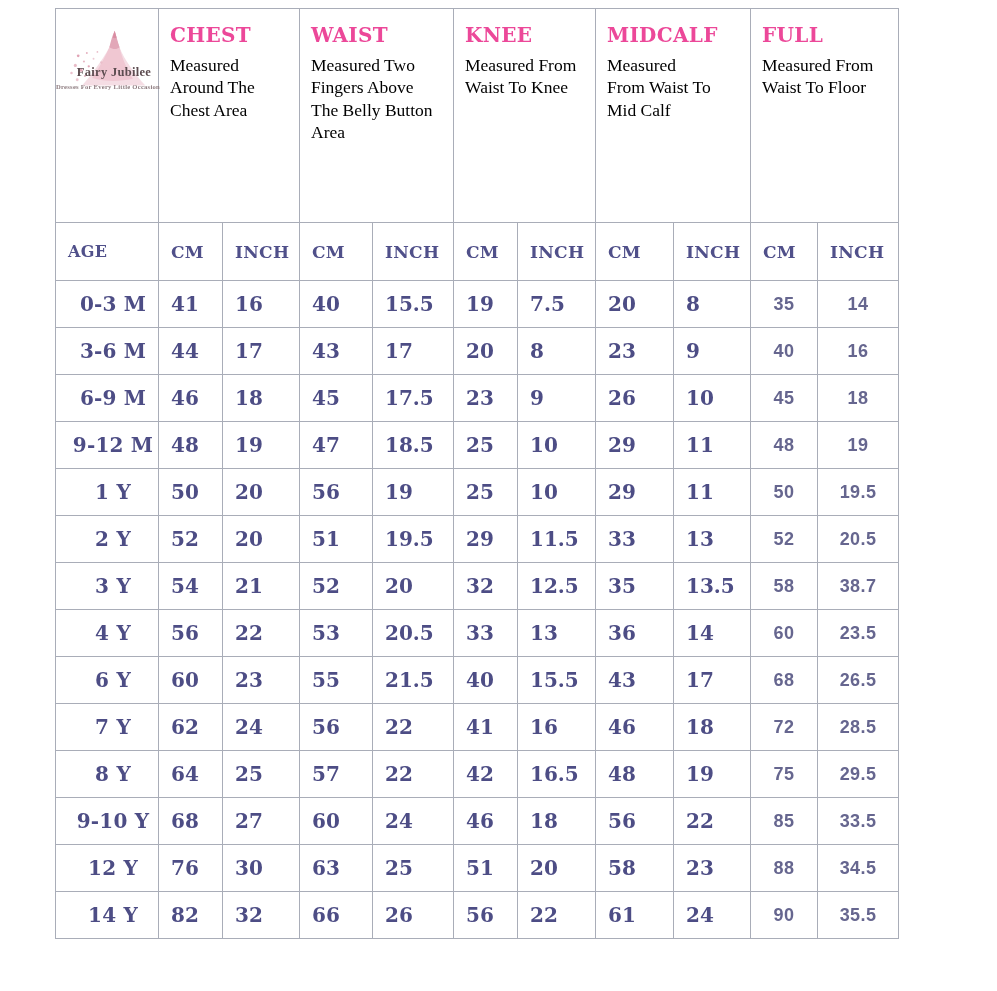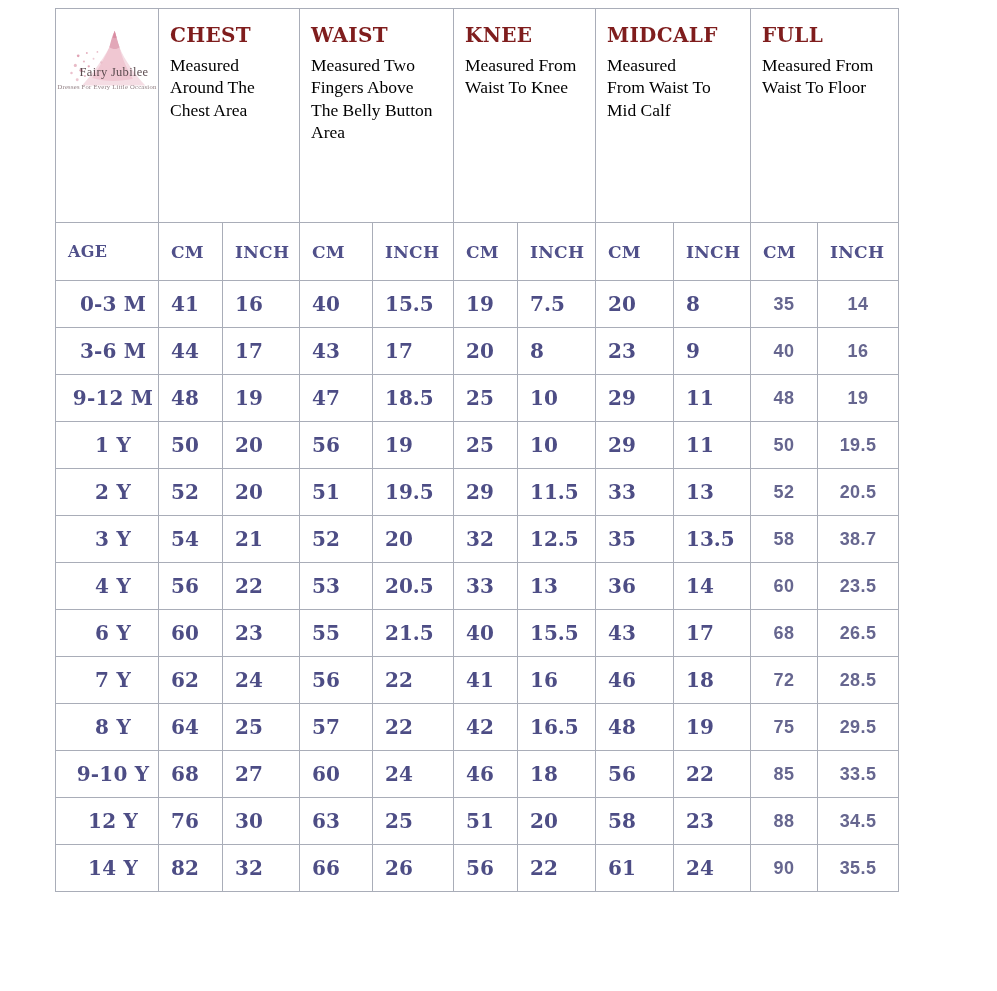--- a/index.html
+++ b/index.html
@@ -29,36 +29,36 @@
     text-align: left;
     padding: 14px 4px 0 11px;
     font-weight: normal;
     background: #fff;
   }
   .sec-title {
     font-family: "DejaVu Serif", serif;
     font-weight: 700;
     font-size: 20px;
     letter-spacing: 0.3px;
-    color: #7f1d1d;
+    color: #ec4899;
     margin-bottom: 7px;
   }
   .sec-desc {
     font-family: "Liberation Serif", serif;
     font-size: 17.5px;
     line-height: 1.28;
     color: #000000;
     white-space: pre-line;
   }
 
   
   th.logo-cell {
     vertical-align: top;
     padding: 0;
-    font-weight: normal;
+    font-weight: bold;
     margin-top: 24px;
   }
   .logo { position: relative; width: 100%; height: 130px; margin-top: 18px; text-align: center; }
   .logo svg { display: block; margin: 0 auto; }
   .brand-name {
     position: relative;
     margin-top: -34px;
     font-family: "Liberation Serif", serif;
     font-size: 12.5px;
     color: #5d4c50;
@@ -223,20 +223,33 @@
           <td>43</td>
           <td>17</td>
           <td>20</td>
           <td>8</td>
           <td>23</td>
           <td>9</td>
           <td class="full-cell">40</td>
           <td class="full-cell">16</td>
         </tr>
         <tr>
+          <td class="age-cell">6-9 M</td>
+          <td>46</td>
+          <td>18</td>
+          <td>45</td>
+          <td>17.5</td>
+          <td>23</td>
+          <td>9</td>
+          <td>26</td>
+          <td>10</td>
+          <td class="full-cell">45</td>
+          <td class="full-cell">18</td>
+        </tr>
+        <tr>
           <td class="age-cell">9-12 M</td>
           <td>48</td>
           <td>19</td>
           <td>47</td>
           <td>18.5</td>
           <td>25</td>
           <td>10</td>
           <td>29</td>
           <td>11</td>
           <td class="full-cell">48</td>

